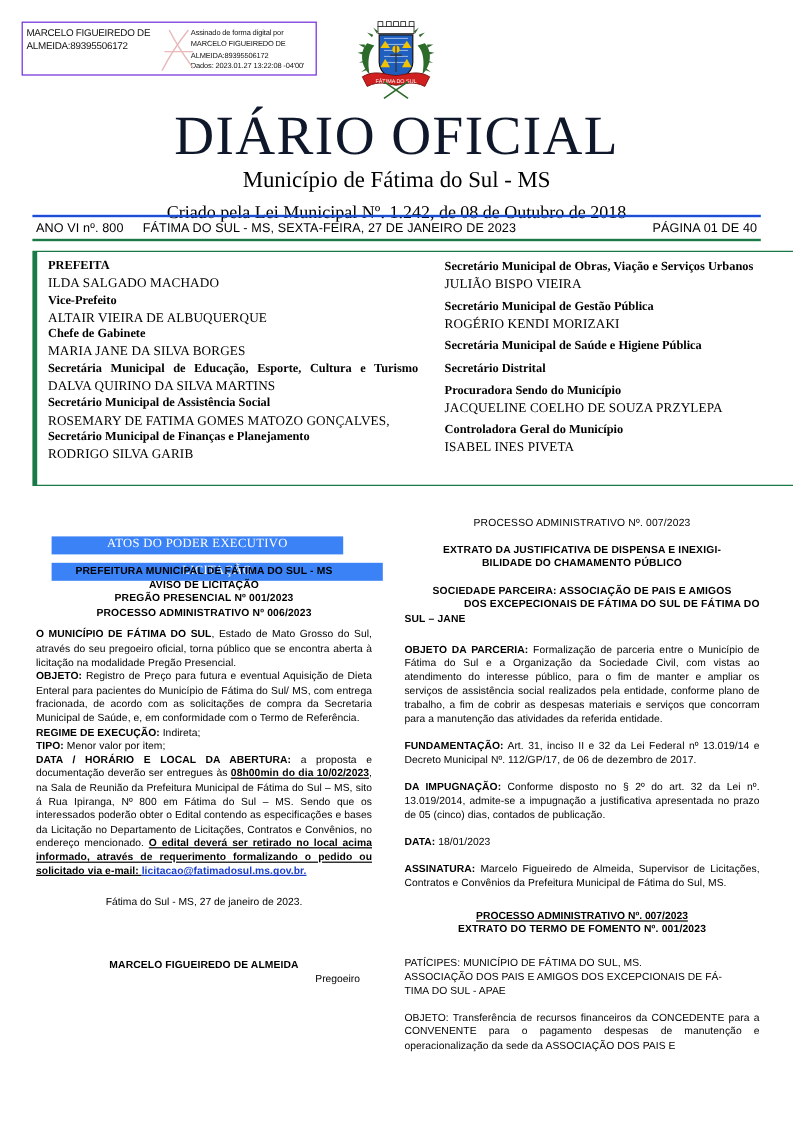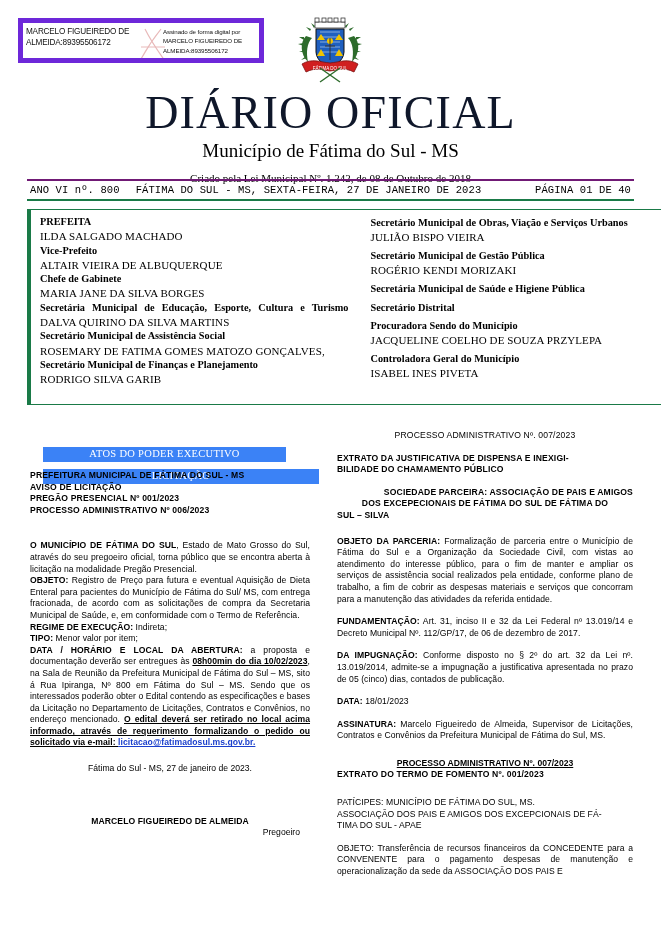--- a/index.html
+++ b/index.html
@@ -14,21 +14,21 @@
     font-family: "Liberation Serif", serif;
     color: #000;
     overflow: hidden;
   }
 
   
   .sig-stamp {
     position: absolute;
     left: 18px; top: 18px;
     width: 246px; height: 45px;
-    border: 5px solid #6d28d9;
+    border: 1px solid #6d28d9;
     display: flex;
     background: #fff;
     overflow: hidden;
     gap: 16px;
   }
   .sig-left {
     width: 120px;
     padding: 3px 2px 0 3px;
     font-family: "Liberation Sans", sans-serif;
     font-size: 8.2px;
@@ -76,38 +76,38 @@
   }
   .masthead-sub {
     font-family: "Liberation Serif", serif;
     font-size: 19px;
     line-height: 24px;
     margin-top: 1px;
     color: #000;
   }
   .masthead-law {
     font-family: "Liberation Serif", serif;
-    font-size: 11px;
+    font-size: 15px;
     line-height: 18px;
     margin-top: 6px;
     color: #000;
   }
 
   
   .issue-bar {
     position: absolute;
     left: 27px; top: 179px;
     width: 607px;
-    border-top: 2px solid #701a75;
+    border-top: 2px solid #1d4ed8;
     border-bottom: 2px solid #1a7a47;
     height: 22px;
     display: flex;
     align-items: center;
     padding: 0 3px;
-    font-family: Liberation Mono, monospace;
+    font-family: Liberation Sans, sans-serif;
     font-size: 10.5px;
     letter-spacing: 0.1px;
   }
   .issue-left { white-space: nowrap; }
   .issue-mid { white-space: nowrap; margin-left: 16px; }
   .issue-right { margin-left: auto; white-space: nowrap; }
 
   
   .officials {
     position: absolute;
@@ -168,37 +168,37 @@
     position: absolute;
     left: 337px; top: 430px;
     width: 296px;
   }
 
   .ctr-bold {
     font-family: "Liberation Sans", sans-serif;
     font-size: 8.6px;
     font-weight: bold;
     line-height: 11.6px;
-    text-align: left;
+    text-align: center;
     letter-spacing: 0.15px;
   }
   .ctr-plain {
     font-family: "Liberation Sans", sans-serif;
     font-size: 8.6px;
     line-height: 11.6px;
     text-align: center;
     letter-spacing: 0.15px;
   }
   .body-p {
     font-family: "Liberation Sans", sans-serif;
     font-size: 8.6px;
     line-height: 11.6px;
     text-align: justify;
     letter-spacing: 0.05px;
-    margin-top: 24px;
+    margin-top: 7px;
   }
   .body-p.tight { margin-top: 0; }
   .body-p b { font-weight: bold; }
   .u { text-decoration: underline; font-weight: bold; }
   .lnk { color: #1b3fcc; text-decoration: underline; font-weight: bold; }
   .gap-md { height: 11px; }
   .gap-lg { height: 16px; }
   .sign-block {
     font-family: "Liberation Sans", sans-serif;
     font-size: 8.6px;
@@ -363,23 +363,23 @@
     <div class="sign-role">Pregoeiro</div>
   </div>
 </div>
 
 <div class="col-right">
   <div class="ctr-plain">PROCESSO ADMINISTRATIVO Nº. 007/2023</div>
   <div class="gap-md"></div>
   <div class="ctr-bold">EXTRATO DA JUSTIFICATIVA DE DISPENSA E INEXIGI-</div>
   <div class="ctr-bold">BILIDADE DO CHAMAMENTO PÚBLICO</div>
   <div class="gap-md"></div>
-  <div class="ctr-bold" style="text-align:right">SOCIEDADE PARCEIRA: ASSOCIAÇÃO DE PAIS E AMIGOS</div>
-  <div class="ctr-bold" style="text-align:center">DOS EXCEPECIONAIS DE FÁTIMA DO SUL DE FÁTIMA DO</div>
-  <div class="ctr-bold" style="text-align:left">SUL – SILVA</div>
+  <div class="ctr-bold" style="text-align:center">SOCIEDADE PARCEIRA: ASSOCIAÇÃO DE PAIS E AMIGOS</div>
+  <div class="ctr-bold" style="text-align:right">DOS EXCEPECIONAIS DE FÁTIMA DO SUL DE FÁTIMA DO</div>
+  <div class="ctr-bold" style="text-align:left">SUL – JANE</div>
 
   <div class="body-p" style="margin-top:14px"><b>OBJETO DA PARCERIA:</b><span> Formalização de parceria entre o Município de Fátima do Sul e a Organização da Sociedade Civil, com vistas ao atendimento do interesse público, para o fim de manter e ampliar os serviços de assistência social realizados pela entidade, conforme plano de trabalho, a fim de cobrir as despesas materiais e serviços que concorram para a manutenção das atividades da referida entidade.</span></div>
 
   <div class="body-p" style="margin-top:11px"><b>FUNDAMENTAÇÃO:</b><span> Art. 31, inciso II e 32 da Lei Federal nº 13.019/14 e Decreto Municipal Nº. 112/GP/17, de 06 de dezembro de 2017.</span></div>
 
   <div class="body-p" style="margin-top:11px"><b>DA IMPUGNAÇÃO:</b><span> Conforme disposto no § 2º do art. 32 da Lei nº. 13.019/2014, admite-se a impugnação a justificativa apresentada no prazo de 05 (cinco) dias, contados de publicação.</span></div>
 
   <div class="body-p" style="margin-top:11px;text-align:left"><b>DATA:</b><span>  18/01/2023</span></div>
 
   <div class="body-p" style="margin-top:11px"><b>ASSINATURA:</b><span>   Marcelo Figueiredo de Almeida, Supervisor de Licitações, Contratos e Convênios da Prefeitura Municipal de Fátima do Sul, MS.</span></div>

